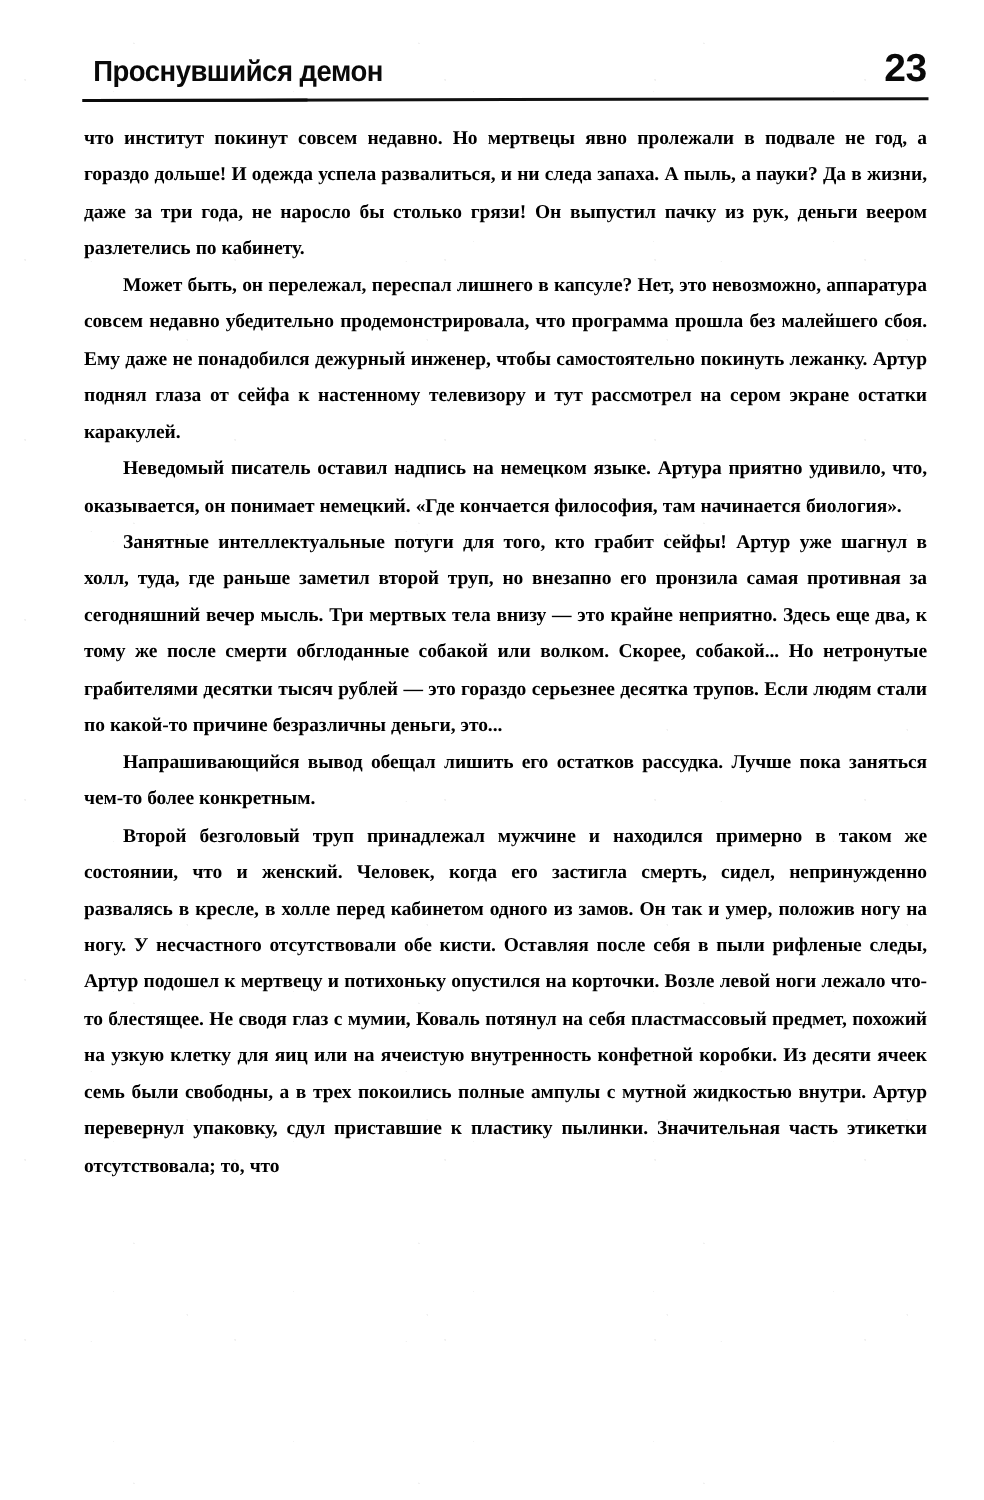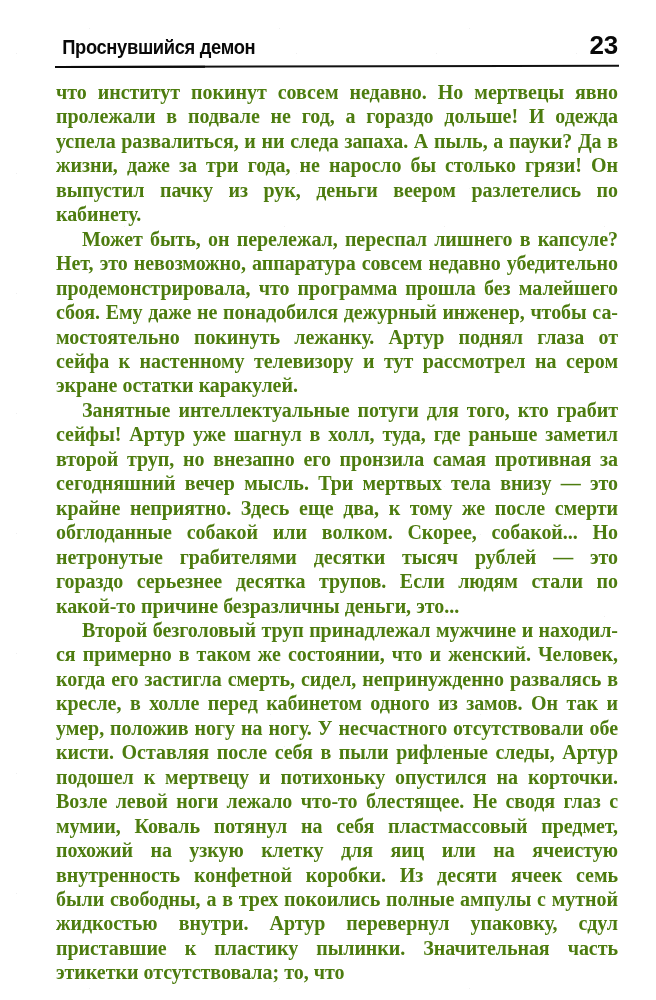--- a/index.html
+++ b/index.html
@@ -81,26 +81,26 @@
     position: absolute;
     left: 56px;
     top: 64px;
     width: 562px;
   }
 
   .para {
     margin: 0;
     text-indent: 26px;
     text-align: justify;
-    font-size: 20px;
+    font-size: 13px;
     line-height: 24.45px;
     font-weight: 600;
     letter-spacing: -0.05px;
     word-spacing: 0.2px;
-    color: #4d7c0f;
+    color: #000000;
     hyphens: manual;
   }
   .para.first {
     text-indent: 0;
   }
 
   
   .speckle {
     position: absolute;
     inset: 0;
@@ -123,19 +123,21 @@
   <div class="header">
     <div class="header-title">Проснувшийся демон</div>
     <div class="header-pageno">23</div>
   </div>
 
   <div class="header-rule"></div>
 
   <div class="body-col">
     <p class="para first">что институт покинут совсем недавно. Но мертвецы явно про­лежали в подвале не год, а гораздо дольше! И одежда успела развалиться, и ни следа запаха. А пыль, а пауки? Да в жизни, да­же за три года, не наросло бы столько грязи! Он выпустил пач­ку из рук, деньги веером разлетелись по кабинету.</p>
     <p class="para">Может быть, он перележал, переспал лишнего в капсуле? Нет, это невозможно, аппаратура совсем недавно убедительно продемонстрировала, что программа прошла без малейшего сбоя. Ему даже не понадобился дежурный инженер, чтобы са­мостоятельно покинуть лежанку. Артур поднял глаза от сейфа к настенному телевизору и тут рассмотрел на сером экране остат­ки каракулей.</p>
+    <p class="para">Неведомый писатель оставил надпись на немецком языке. Артура приятно удивило, что, оказывается, он понимает немец­кий. «Где кончается философия, там начинается биология».</p>
     <p class="para">Занятные интеллектуальные потуги для того, кто грабит сей­фы! Артур уже шагнул в холл, туда, где раньше заметил второй труп, но внезапно его пронзила самая противная за сегодняшний вечер мысль. Три мертвых тела внизу — это крайне неприятно. Здесь еще два, к тому же после смерти обглоданные собакой или волком. Скорее, собакой... Но нетронутые грабителями десятки тысяч рублей — это гораздо серьезнее десятка трупов. Если лю­дям стали по какой-то причине безразличны деньги, это...</p>
+    <p class="para">Напрашивающийся вывод обещал лишить его остатков рас­судка. Лучше пока заняться чем-то более конкретным.</p>
     <p class="para">Второй безголовый труп принадлежал мужчине и находил­ся примерно в таком же состоянии, что и женский. Человек, когда его застигла смерть, сидел, непринужденно развалясь в кресле, в холле перед кабинетом одного из замов. Он так и умер, положив ногу на ногу. У несчастного отсутствовали обе кисти. Оставляя после себя в пыли рифленые следы, Артур подошел к мертвецу и потихоньку опустился на корточки. Возле левой ноги лежало что-то блестящее. Не сводя глаз с мумии, Коваль потянул на себя пластмассовый предмет, похо­жий на узкую клетку для яиц или на ячеистую внутренность конфетной коробки. Из десяти ячеек семь были свободны, а в трех покоились полные ампулы с мутной жидкостью внут­ри. Артур перевернул упаковку, сдул приставшие к пластику пылинки. Значительная часть этикетки отсутствовала; то, что</p>
   </div>
 
   <div class="speckle"></div>
 
 </div>
 
 </body></html>

